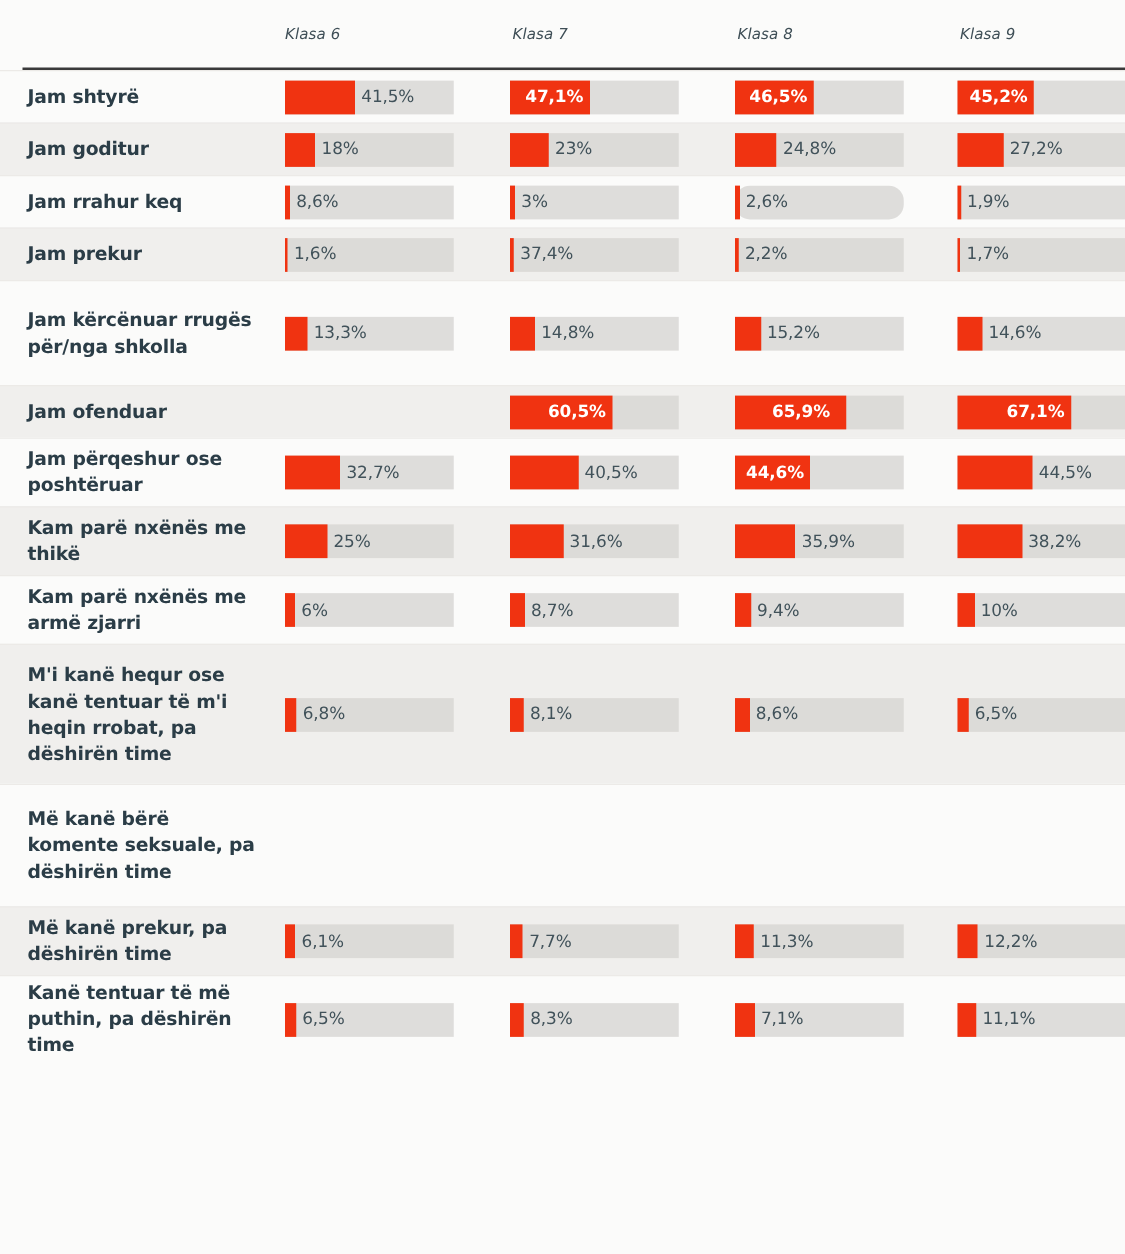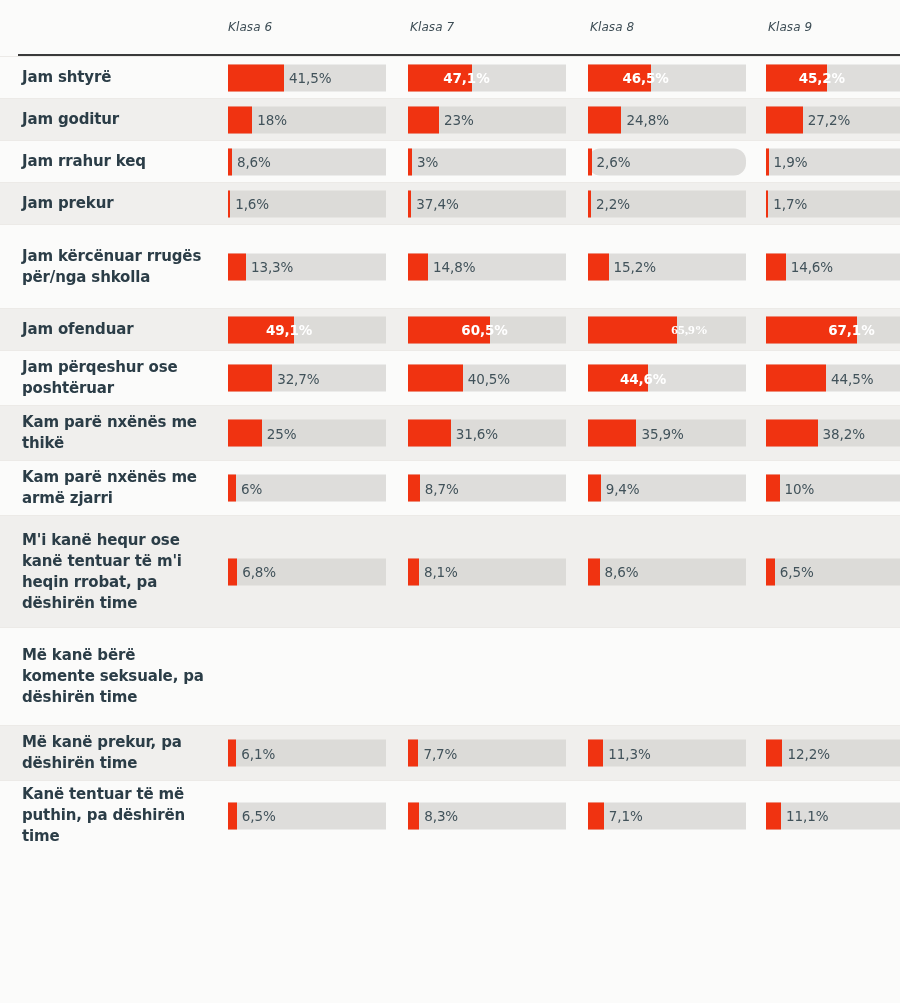--- a/index.html
+++ b/index.html
@@ -73,21 +73,21 @@
   .cells {
     position: relative;
     flex: 1;
   }
 
   .bar-cell {
     position: absolute;
     top: 50%;
     transform: translateY(-50%);
     height: 27px;
-    width: 158px;
+    width: 135px;
     background: #dedddb;
   }
   .data-row.shaded .bar-cell { background: #dcdbd8; }
 
   .bar-fill {
     position: absolute;
     left: 0; top: 0; bottom: 0;
     background: #f03311;
   }
 
@@ -223,31 +223,27 @@
           </div>
           <div class="bar-cell" style="left: 538px;">
             <div class="bar-fill" style="width: 19.71px;"></div>
             <div class="bar-value outside" style="left: 24.71px;">14,6%</div>
           </div>
         </div>
       </div>
       <div class="data-row shaded" style="height: 42px;">
         <div class="row-label">Jam ofenduar</div>
         <div class="cells">
-          <div class="bar-cell" style="left: 0px;">
-            <div class="bar-fill" style="width: 66.285px;"></div>
-            <div class="bar-value inside" style="right: 73.715px;">49,1%</div>
-          </div>
           <div class="bar-cell" style="left: 180px;">
             <div class="bar-fill" style="width: 81.675px;"></div>
             <div class="bar-value inside" style="right: 58.325px;">60,5%</div>
           </div>
           <div class="bar-cell" style="left: 360px;">
             <div class="bar-fill" style="width: 88.965px;"></div>
-            <div class="bar-value inside" style="right: 38px; font-family: Liberation Serif, serif;">65,9%</div>
+            <div class="bar-value inside" style="right: 59px;">65,9%</div>
           </div>
           <div class="bar-cell" style="left: 538px;">
             <div class="bar-fill" style="width: 90.585px;"></div>
             <div class="bar-value inside" style="right: 49.415px;">67,1%</div>
           </div>
         </div>
       </div>
       <div class="data-row plain" style="height: 55px;">
         <div class="row-label">Jam përqeshur ose poshtëruar</div>
         <div class="cells">

